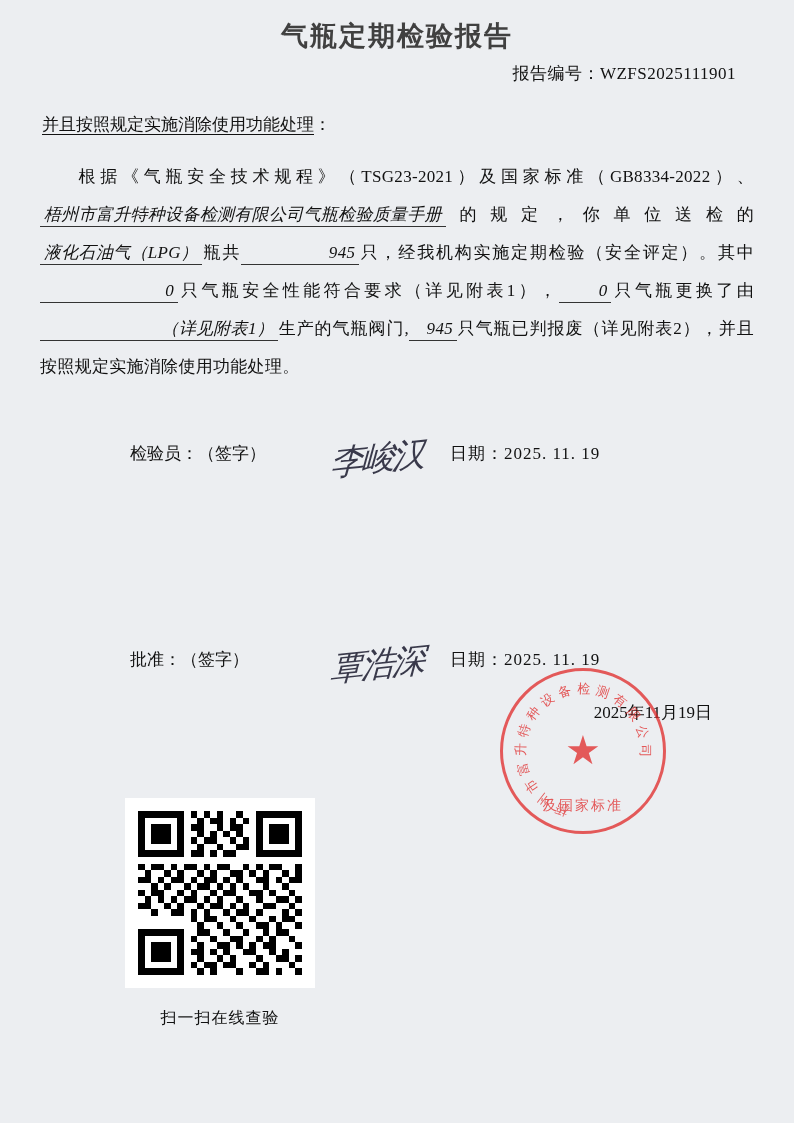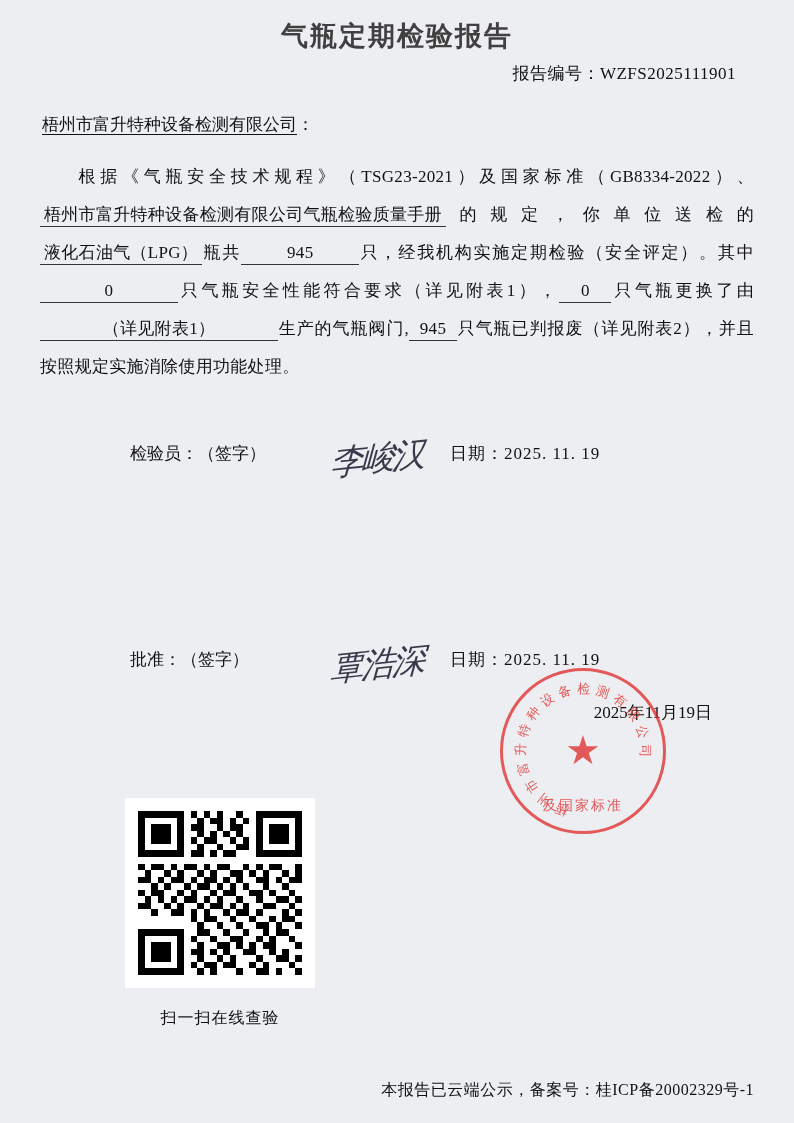--- a/index.html
+++ b/index.html
@@ -54,24 +54,25 @@
     text-align: justify;
     letter-spacing: 0.3px;
   }
   .indent {
     display: inline-block;
     width: 34px;
   }
   .fill {
     display: inline-block;
     border-bottom: 1px solid #333;
-    text-align: center;
+    text-align: right;
     line-height: 22px;
     padding: 0 4px;
     vertical-align: baseline;
+    font-style: italic;
   }
   .fill.w-manual { min-width: 290px; }
   .fill.w-gas { min-width: 150px; }
   .fill.w-count { min-width: 110px; }
   .fill.w-qualified { min-width: 130px; }
   .fill.w-zero { min-width: 44px; }
   .fill.w-valve { min-width: 230px; }
   .fill.w-scrap { min-width: 40px; }
 
   .sign-block {
@@ -199,21 +200,21 @@
 
 <div class="page">
 
   <div class="doc-title">气瓶定期检验报告</div>
 
   <div class="report-no">
     <span>报告编号：</span><span>WZFS2025111901</span>
   </div>
 
   <div class="addressee">
-    <span class="u">梧州市富升特种设备检测有限公司</span><span>：</span>
+    <span class="u">并且按照规定实施消除使用功能处理</span><span>：</span>
   </div>
 
   <div class="body-text">
     <span class="indent"></span><span>根据《气瓶安全技术规程》（TSG23-2021）及国家标准（GB8334-2022）、</span><span class="fill w-manual">梧州市富升特种设备检测有限公司气瓶检验质量手册</span><span>的规定，你单位送检的</span><span class="fill w-gas">液化石油气（LPG）</span><span>瓶共</span><span class="fill w-count">945</span><span>只，经我机构实施定期检验（安全评定）。其中</span><span class="fill w-qualified">0</span><span>只气瓶安全性能符合要求（详见附表1），</span><span class="fill w-zero">0</span><span>只气瓶更换了由</span><span class="fill w-valve">（详见附表1）</span><span>生产的气瓶阀门,</span><span class="fill w-scrap">945</span><span>只气瓶已判报废（详见附表2），并且按照规定实施消除使用功能处理。</span>
   </div>
 
   <div class="sign-block">
     <div class="sign-row">
       <span class="sign-label">检验员：（签字）</span>
       <span class="signature">李峻汉</span>
@@ -420,14 +421,13 @@
           <rect x="13" y="26" width="1" height="1"></rect>
           <rect x="17" y="26" width="1" height="1"></rect>
           <rect x="20" y="26" width="2" height="1"></rect>
           <rect x="23" y="26" width="1" height="1"></rect>
           <rect x="26" y="26" width="1" height="1"></rect>
       </g>
     </svg>
     <div class="qr-caption">扫一扫在线查验</div>
   </div>
 
-  <div class="footer">本报告已云端公示，备案号：桂ICP备20002329号-1</div>
 </div>
 
 </body></html>

